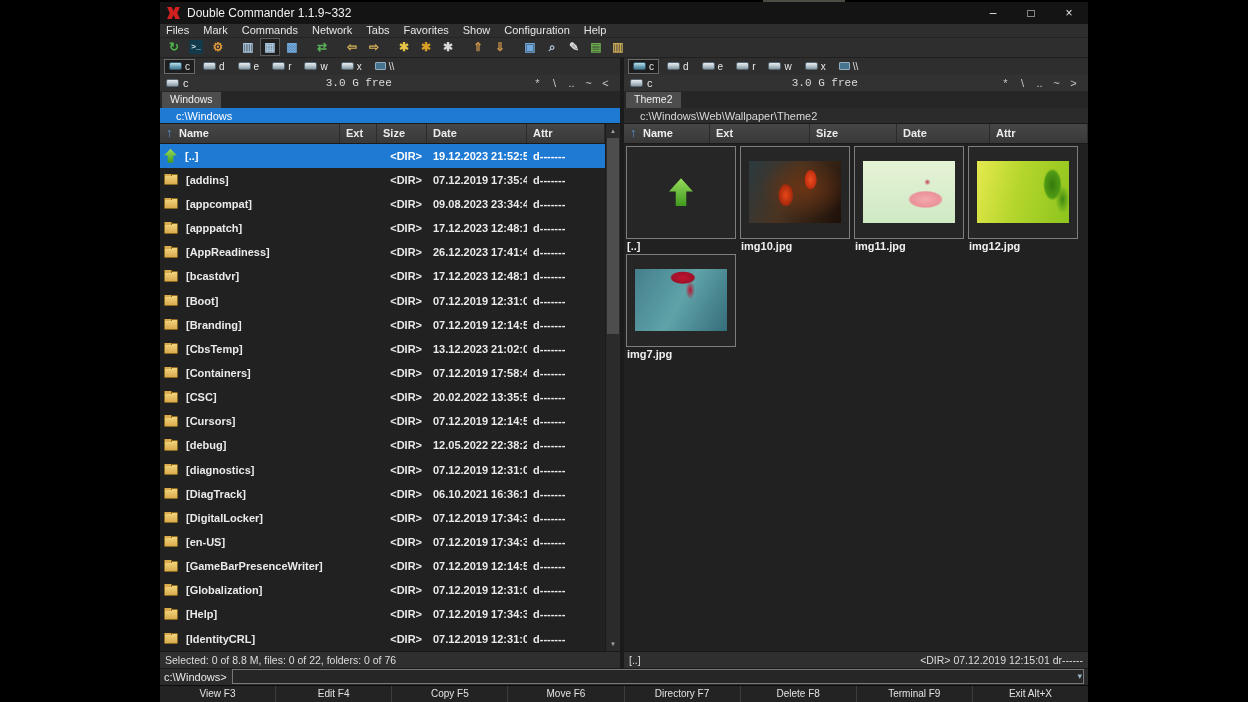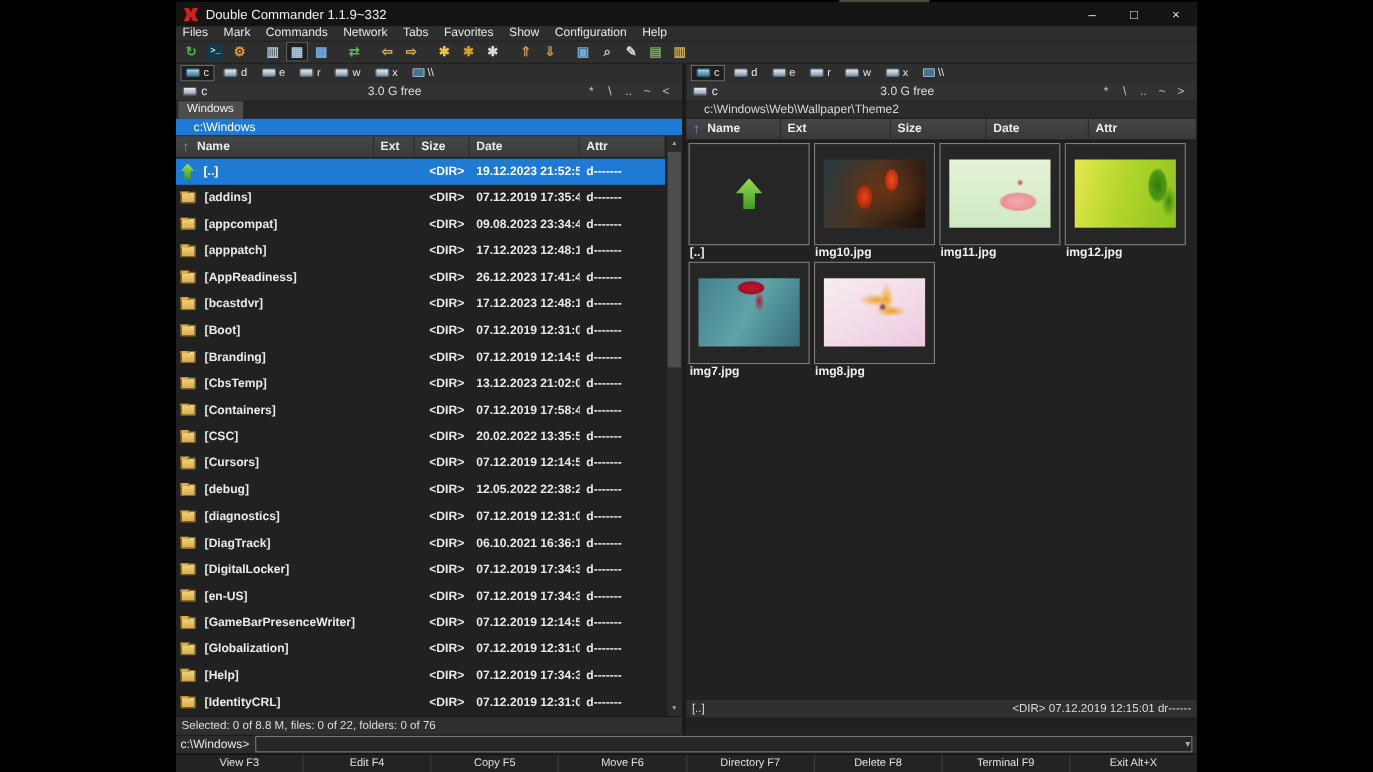--- a/index.html
+++ b/index.html
@@ -39,21 +39,21 @@
   .drivebar{height:17px;background:#2e2e2e;display:flex;align-items:center;padding-left:4px;box-sizing:border-box;}
   .drive-btn{display:inline-flex;align-items:center;height:15px;padding:0 4px;margin-right:3px;border:1px solid transparent;box-sizing:border-box;}
   .drive-btn.pressed{background:#1e1e1e;border:1px solid #6a6a6a;}
   .drive-letter{font-size:10px;color:#e8e8e8;margin-left:3px;}
   .icon-drive{width:13px;height:8px;border-radius:2px;background:linear-gradient(#e8eef2,#b6c2ca 55%,#8798a2);border:1px solid #566670;box-sizing:border-box;}
   .drive-btn.pressed .icon-drive{background:linear-gradient(#bfe0ea,#6fa3b8 55%,#4a7d93);border-color:#2e5b70;}
   .icon-net{width:11px;height:8px;border:1px solid #93aec2;background:#46748f;border-radius:1px;box-sizing:border-box;}
 
   .driveinfo{height:17px;background:#323232;display:flex;align-items:center;padding:0 6px 0 6px;border-bottom:1px solid #262626;box-sizing:border-box;}
   .dletter{font-size:11px;color:#e8e8e8;margin-left:4px;}
-  .dfree{font-size:11px;color:#dcdcdc;flex:1;text-align:center;}
+  .dfree{font-size:11px;color:#dcdcdc;flex:1;text-align:center;font-family:Liberation Mono, monospace;}
   .navbtns{display:flex;}
   .nav-btn{font-size:11px;color:#c8c8c8;width:17px;text-align:center;}
 
   .tabbar{height:16px;background:#262626;display:flex;align-items:flex-end;padding-left:2px;}
   .tab{font-size:10.5px;color:#eee;background:#4d4d4d;padding:1px 8px 2px 8px;line-height:13px;}
 
   .pathbar{height:16px;line-height:16px;font-size:11px;padding-left:16px;background:#2b2b2b;color:#d8d8d8;
            white-space:nowrap;overflow:hidden;border-bottom:1px solid #1a1a1a;box-sizing:border-box;}
   .pathbar.active{background:var(--accent);color:#fff;}
 
@@ -559,20 +559,23 @@
           <span class="dletter">c</span>
           <span class="dfree">3.0 G free</span>
           <span class="navbtns">
               <span class="nav-btn">*</span>
               <span class="nav-btn">\</span>
               <span class="nav-btn">..</span>
               <span class="nav-btn">~</span>
               <span class="nav-btn">&gt;</span>
             </span>
         </div>
+        <div class="tabbar">
+          <span class="tab">Theme2</span>
+        </div>
         <div class="pathbar">c:\Windows\Web\Wallpaper\Theme2</div>
         <div class="colheader rightcols">
             <span class="hcell">
               <span class="sort-arrow">↑</span>
               <span>Name</span>
             </span>
             <span class="hcell">
               <span>Ext</span>
             </span>
             <span class="hcell">
@@ -608,26 +611,20 @@
               <div class="tbox">
                 <div class="thumb th-img12"></div>
               </div>
               <div class="tlabel">img12.jpg</div>
             </div>
             <div class="tcell">
               <div class="tbox">
                 <div class="thumb th-img7"></div>
               </div>
               <div class="tlabel">img7.jpg</div>
-            </div>
-            <div class="tcell">
-              <div class="tbox">
-                <div class="thumb th-img8"></div>
-              </div>
-              <div class="tlabel">img8.jpg</div>
             </div>
           </div>
         <div class="statusbar">
           <span>[..]</span>
           <span class="sright">&lt;DIR&gt;  07.12.2019 12:15:01  dr------</span>
         </div>
       </div>
 
     </div>
 

